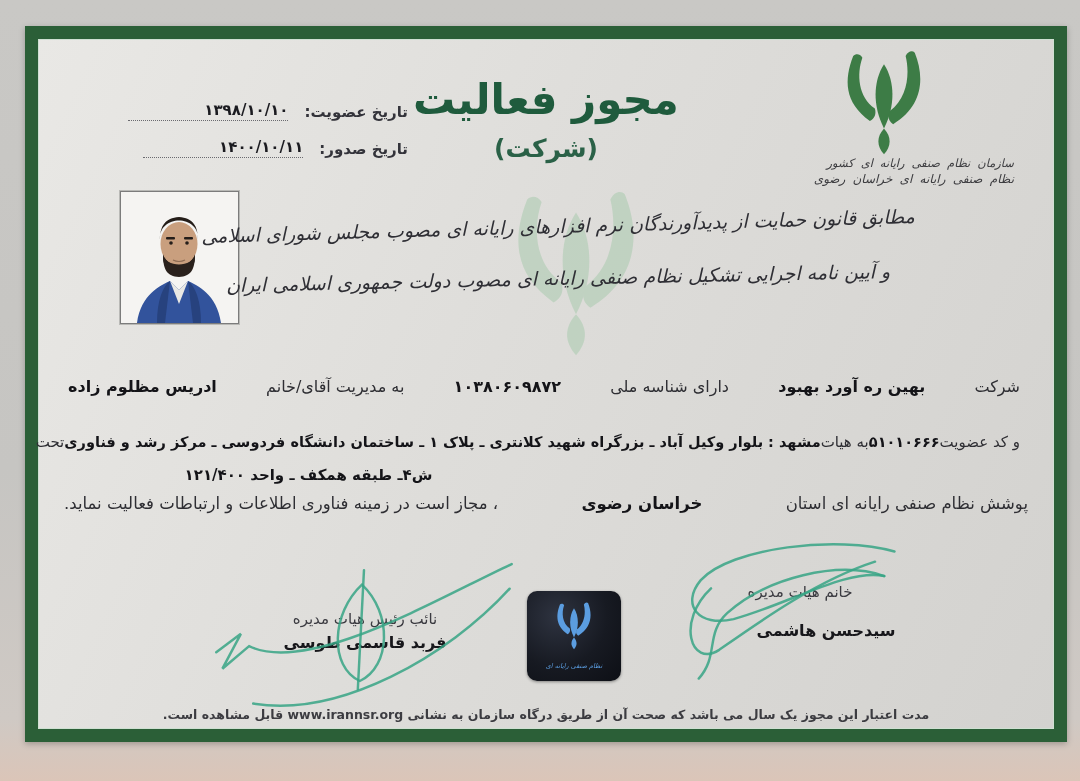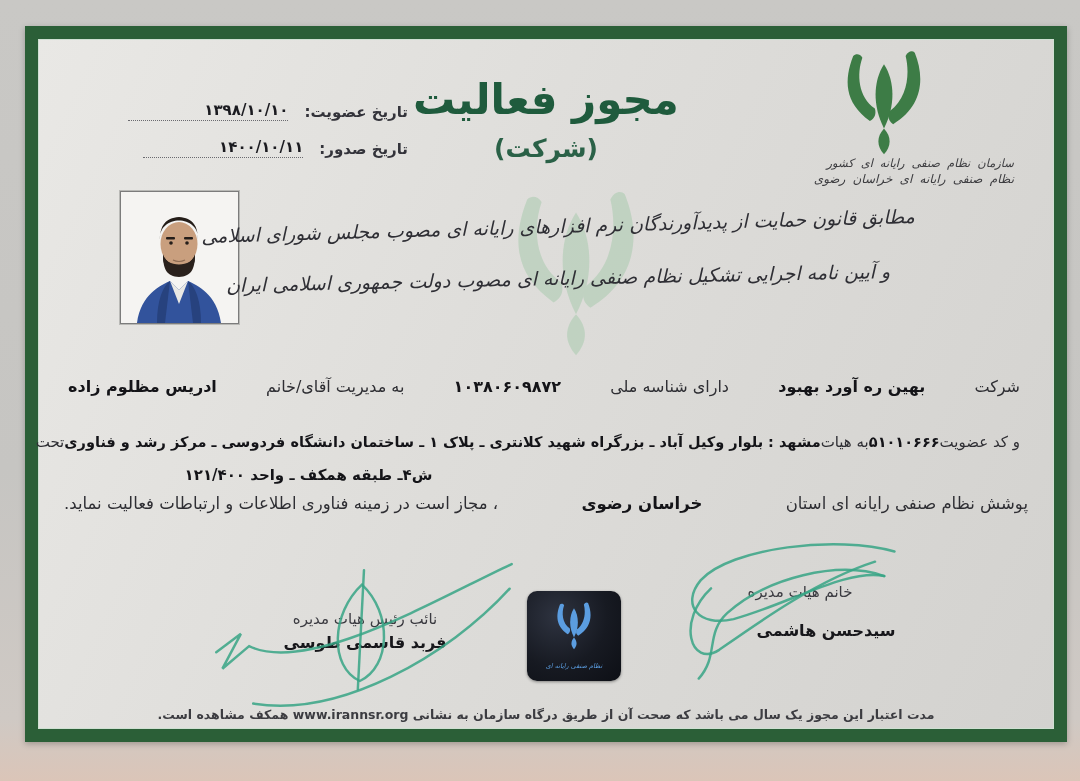--- a/index.html
+++ b/index.html
@@ -201,16 +201,16 @@
         <g fill="#5b9de0">
           <path d="M13,6 C2,34 2,62 33,84 C39,81 41,75 39,69 C19,55 17,28 24,8 C21,3 16,3 13,6 Z"></path>
           <path d="M50,16 C63,36 64,66 50,93 C36,66 37,36 50,16 Z"></path>
           <path d="M87,2 C99,32 97,66 61,88 C55,84 54,78 57,72 C79,56 81,26 76,6 C79,0 84,-1 87,2 Z"></path>
           <path d="M50,93 C59,103 59,114 50,124 C41,114 41,103 50,93 Z"></path>
         </g>
       </svg>
       <div class="holo-text">نظام صنفی رایانه ای</div>
     </div>
 
-    <div class="footer">مدت اعتبار این مجوز یک سال می باشد که صحت آن از طریق درگاه سازمان به نشانی www.irannsr.org همکف مشاهده است.</div>
+    <div class="footer">مدت اعتبار این مجوز یک سال می باشد که صحت آن از طریق درگاه سازمان به نشانی www.irannsr.org قابل مشاهده است.</div>
 
   </div>
 </div>
 
 </body></html>

